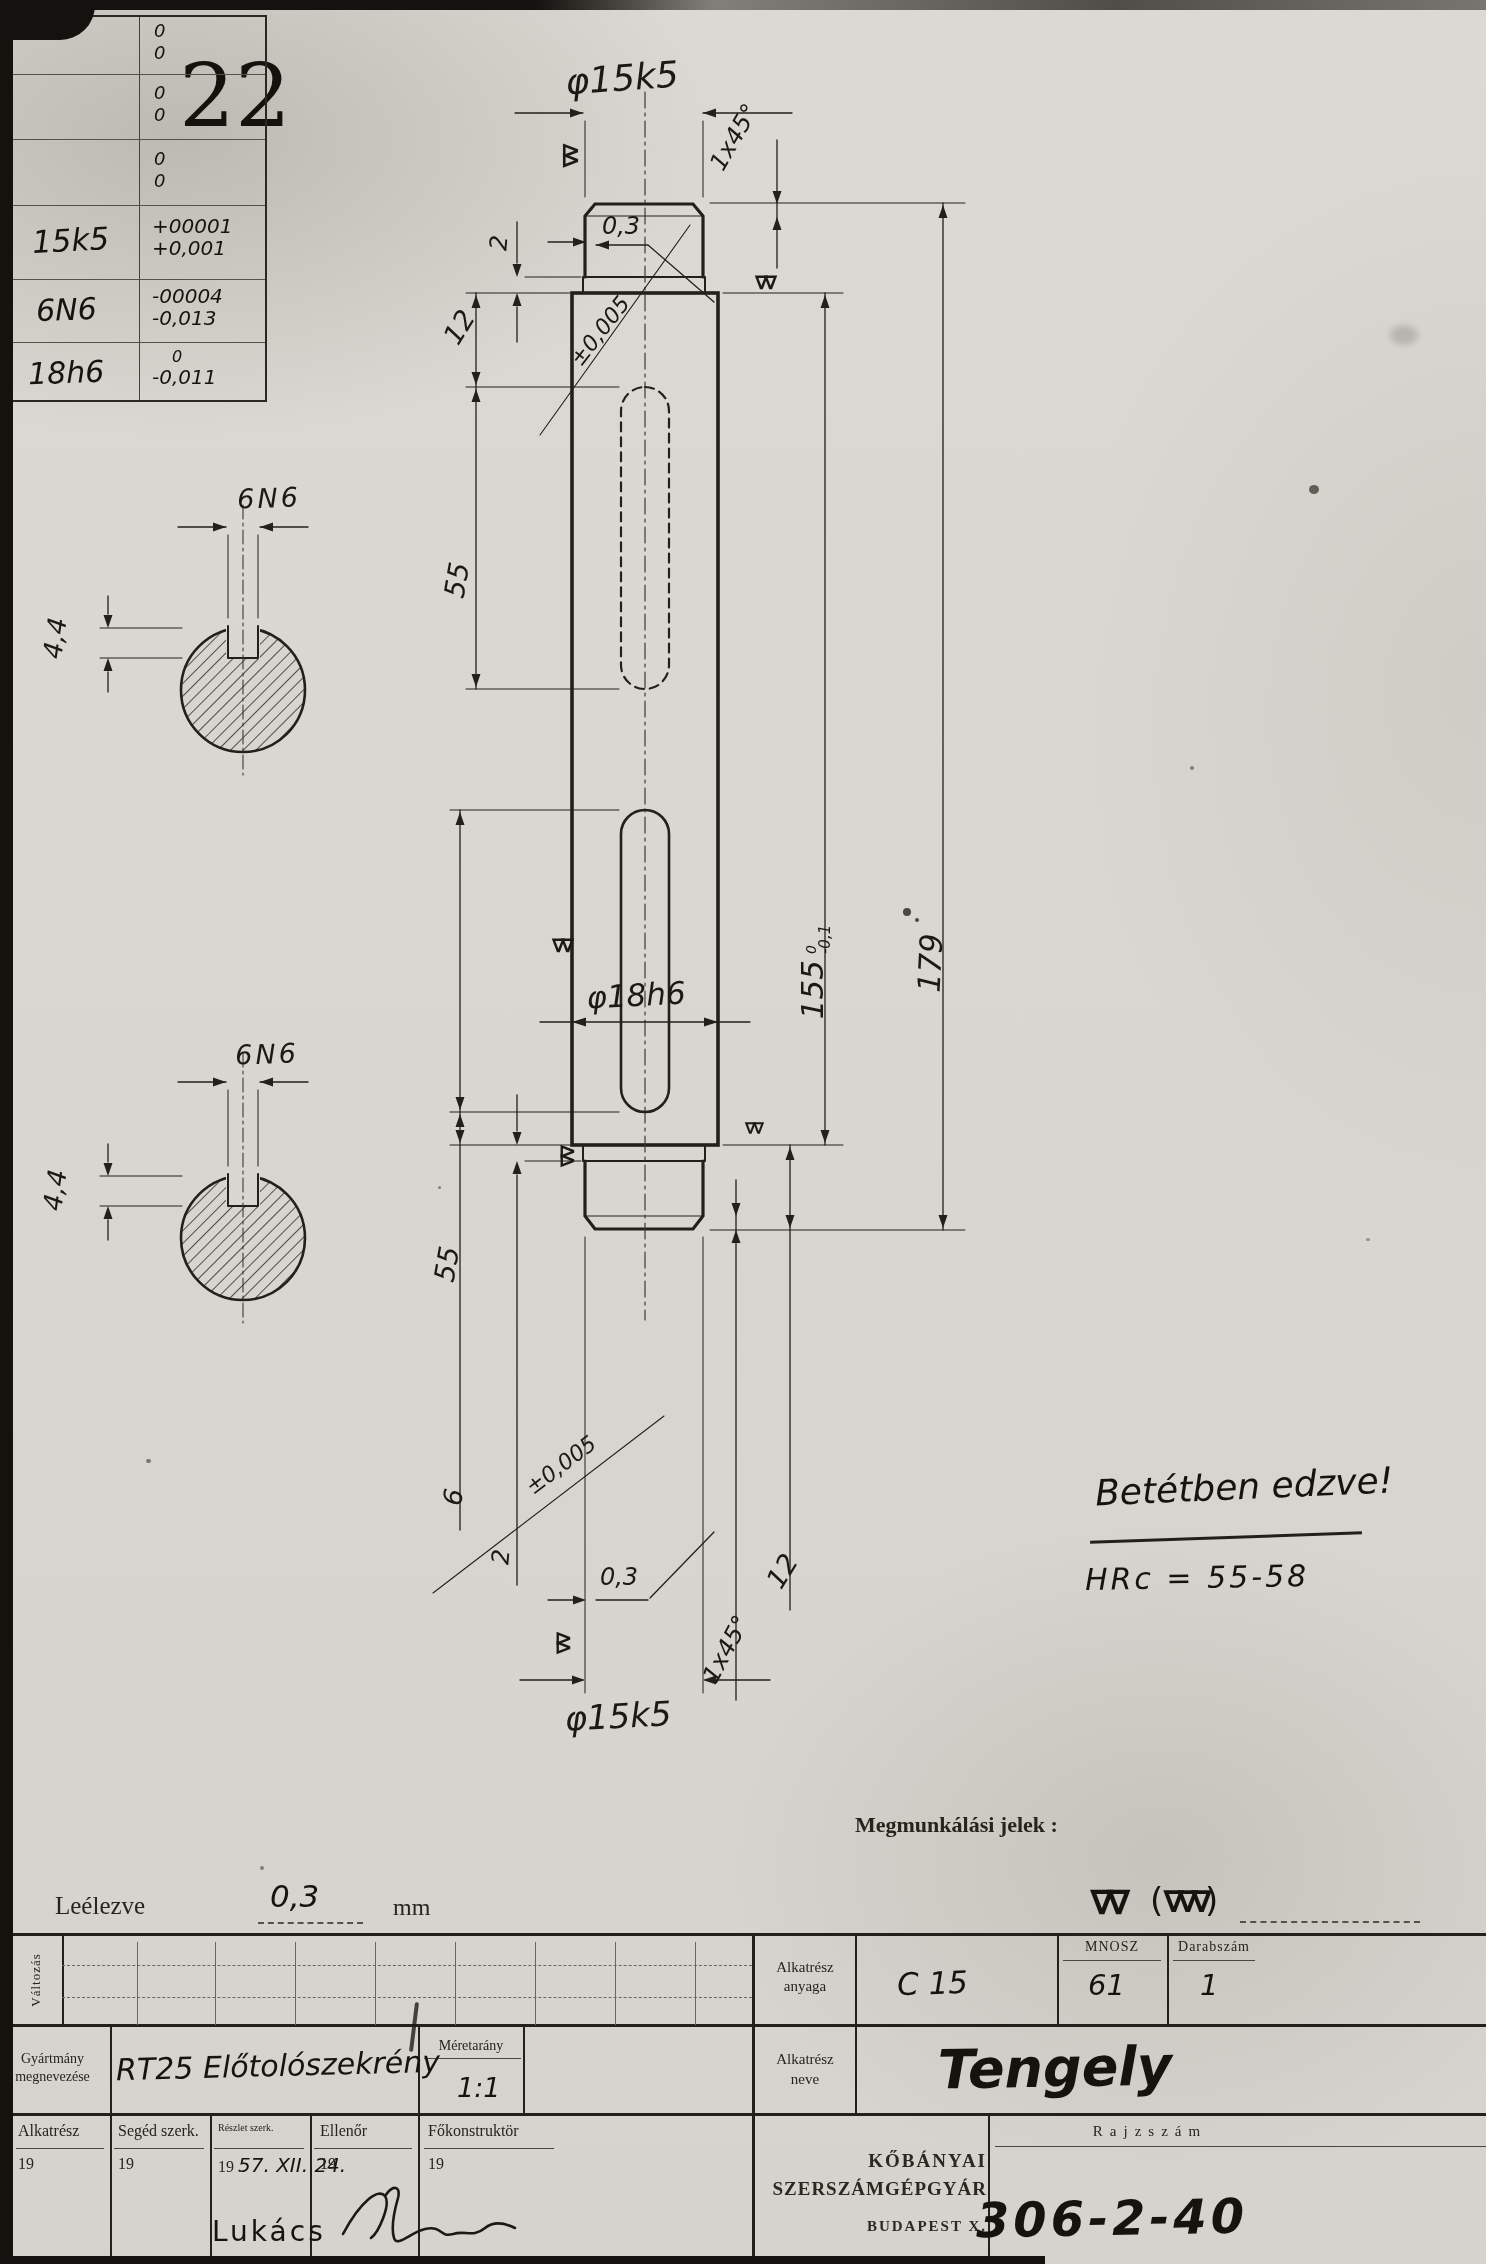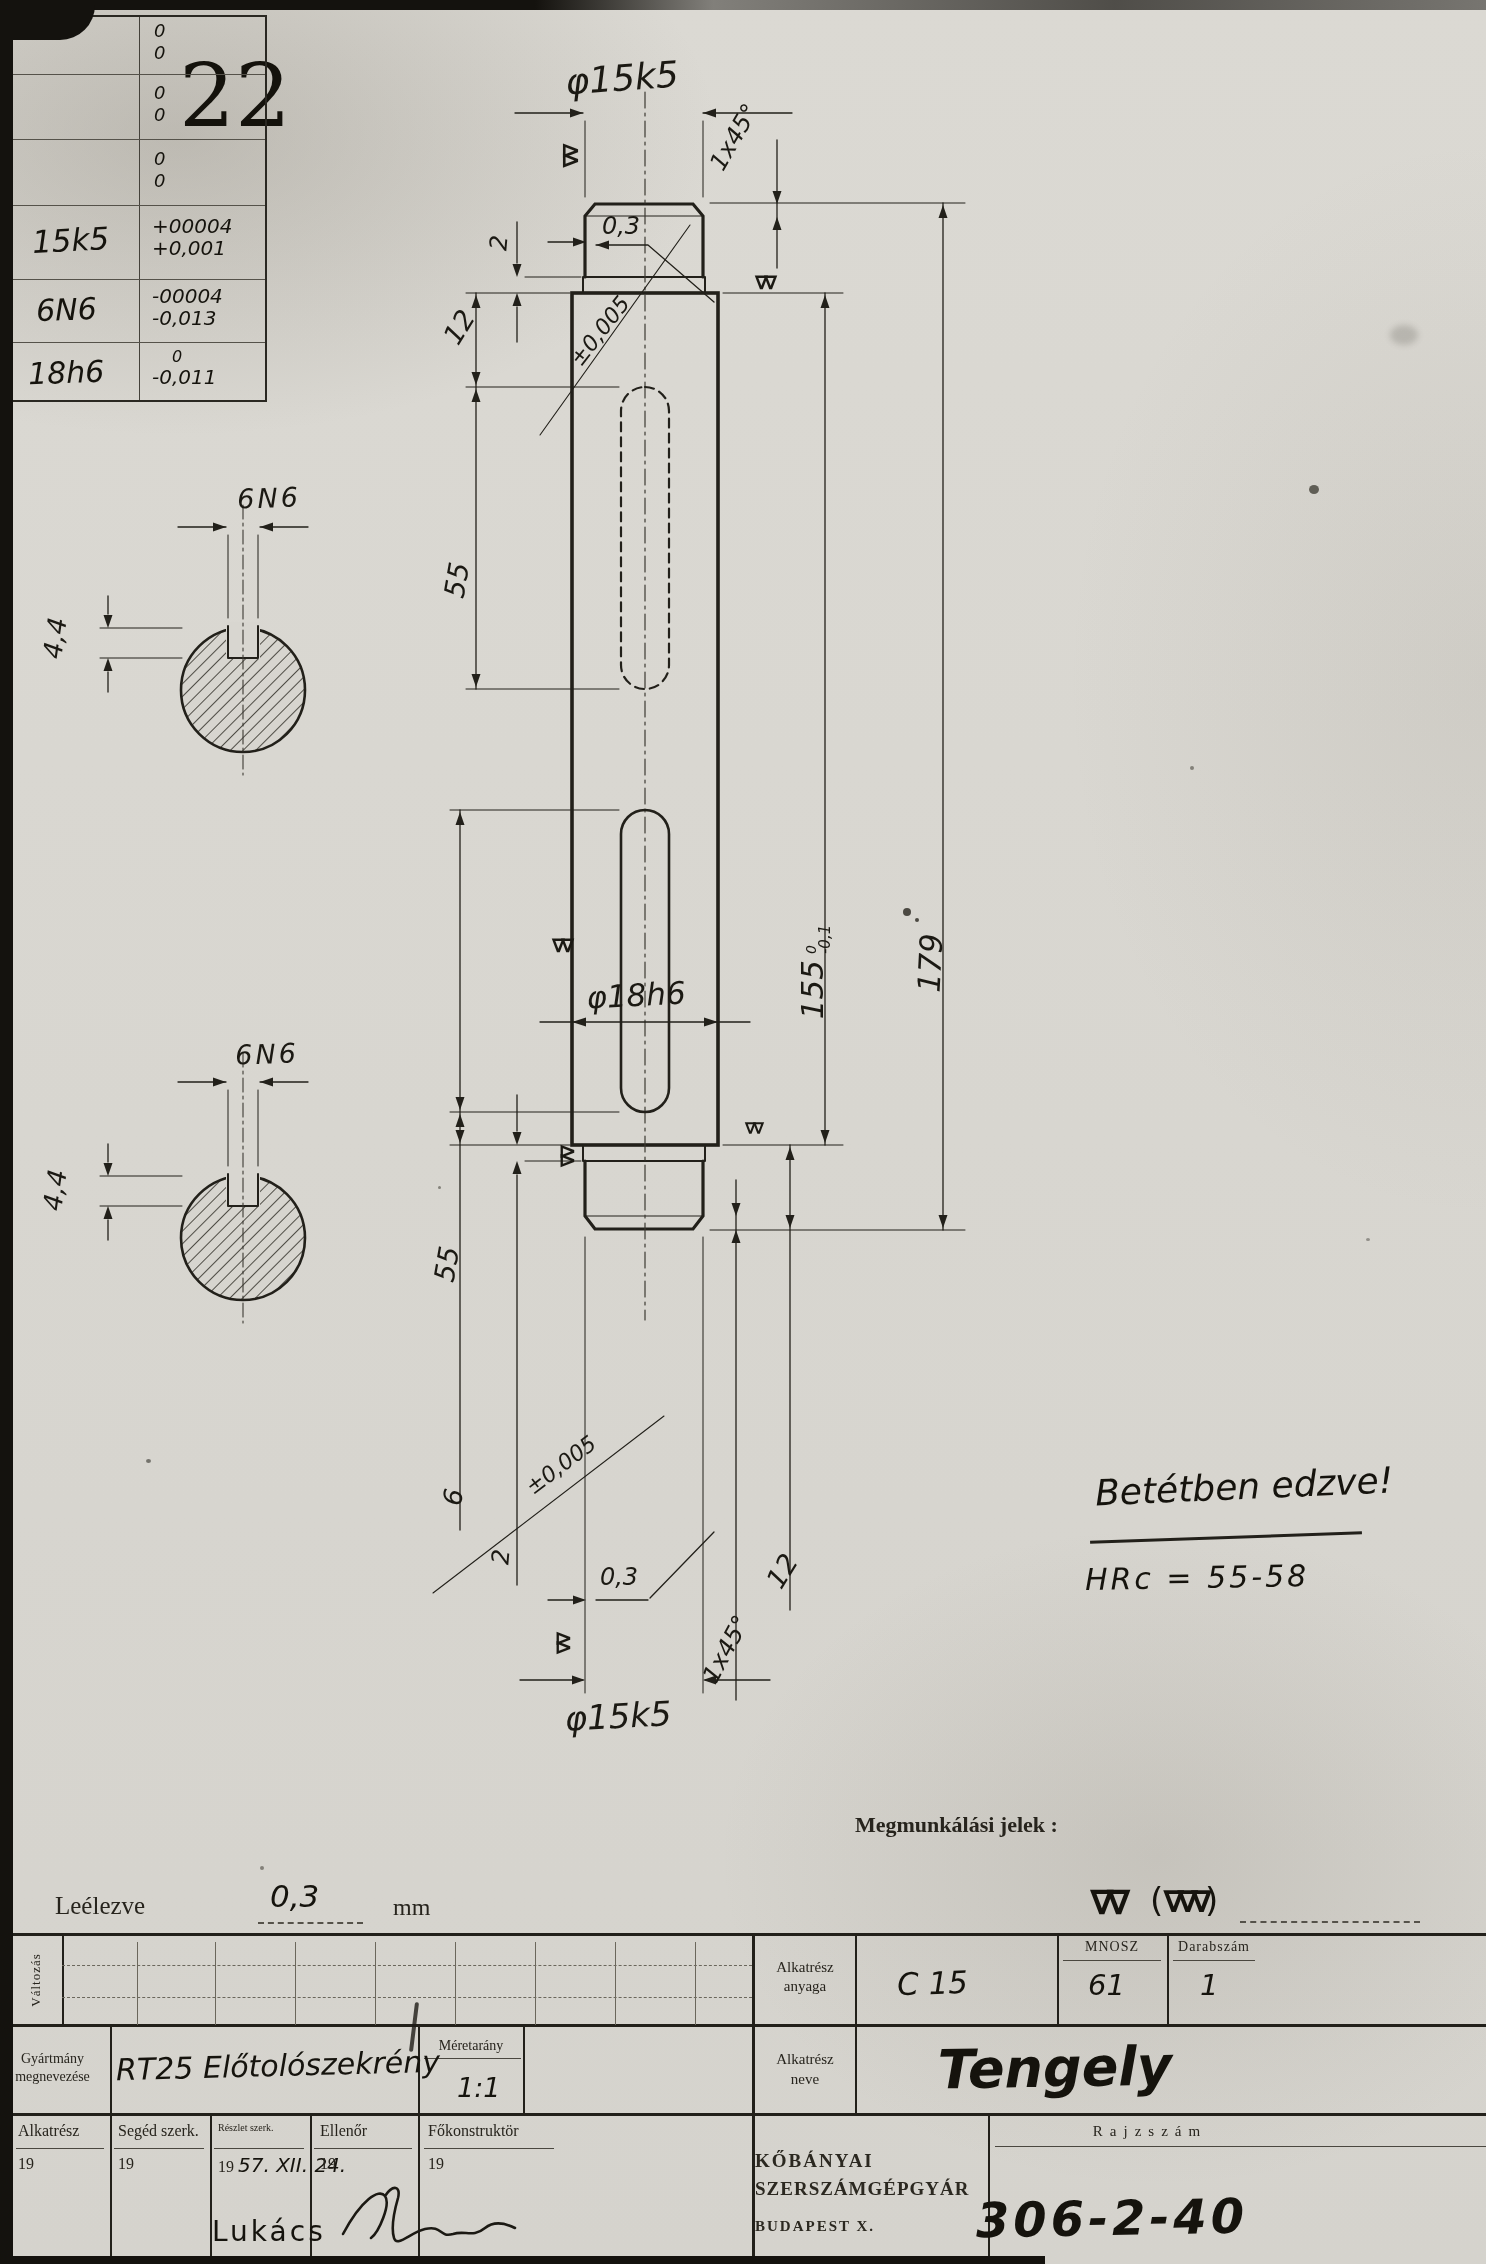--- a/index.html
+++ b/index.html
@@ -166,21 +166,21 @@
       <div>0</div>
       <div>0</div>
     </div>
     <div class="abs hw" style="left:142px;top:131px;font-size:18px;line-height:1.2;">
       <div>0</div>
       <div>0</div>
     </div>
 
     <div class="abs hw" style="left:20px;top:205px;font-size:31px;transform:rotate(-3deg);">15k5</div>
     <div class="abs hw" style="left:140px;top:198px;font-size:20px;line-height:1.1;">
-      <div>+00004</div>
+      <div>+00001</div>
       <div>+0,001</div>
     </div>
 
     <div class="abs hw" style="left:24px;top:275px;font-size:30px;transform:rotate(-2deg);">6N6</div>
     <div class="abs hw" style="left:140px;top:268px;font-size:20px;line-height:1.1;">
       <div>-00004</div>
       <div>-0,013</div>
     </div>
 
     <div class="abs hw" style="left:16px;top:338px;font-size:30px;transform:rotate(-2deg);">18h6</div>
@@ -319,21 +319,21 @@
   </div>
   <div class="abs print" style="left:320px;top:2155px;font-size:16px;">19</div>
   <div class="abs print" style="left:428px;top:2155px;font-size:16px;">19</div>
 
   <div class="abs hw" style="left:212px;top:2215px;font-size:28px;letter-spacing:3px;font-style:normal;">Lukács</div>
 
   <svg class="abs noi" width="190" height="70" viewBox="0 0 190 70" style="left:335px;top:2182px;">
     <path d="M8,52 C26,18 44,6 50,14 C56,22 44,50 36,56 M50,14 C58,2 66,4 63,16 C59,30 56,46 59,56 C62,66 76,50 90,47 C108,43 104,56 118,52 C130,48 138,56 150,46 C160,38 172,42 180,46" fill="none" stroke="#1b1913" stroke-width="2.6" stroke-linecap="round"></path>
   </svg>
 
-  <div class="abs print" style="left:755px;top:2150px;width:232px;text-align:left;font-weight:600;color:#2b2820;">
+  <div class="abs print" style="left:755px;top:2150px;width:232px;text-align:right;font-weight:600;color:#2b2820;">
     <div style="font-size:19px;letter-spacing:2px;">KŐBÁNYAI</div>
     <div style="font-size:19px;letter-spacing:1px;margin-top:6px;">SZERSZÁMGÉPGYÁR</div>
     <div style="font-size:15px;letter-spacing:2px;margin-top:18px;">BUDAPEST X.</div>
   </div>
   <div class="abs print" style="left:1150px;top:2131px;font-size:15px;letter-spacing:7px;transform:translate(-50%,-50%);">Rajzszám</div>
   <div class="abs hw" style="left:1112px;top:2218px;font-size:48px;font-weight:bold;letter-spacing:4px;transform:translate(-50%,-50%) rotate(-1deg);">306-2-40</div>
 
   <div class="abs noi" style="left:0;top:0;width:1486px;height:10px;background:linear-gradient(90deg,#14120e 0%,#14120e 36%,rgba(20,18,14,.45) 48%,rgba(20,18,14,.7) 75%,rgba(20,18,14,.5) 100%);"></div>
   <div class="abs noi" style="left:0;top:0;width:13px;height:2264px;background:#14120e;"></div>
   <div class="abs noi" style="left:0;top:0;width:95px;height:40px;background:#14120e;border-radius:0 0 35px 0;"></div>

